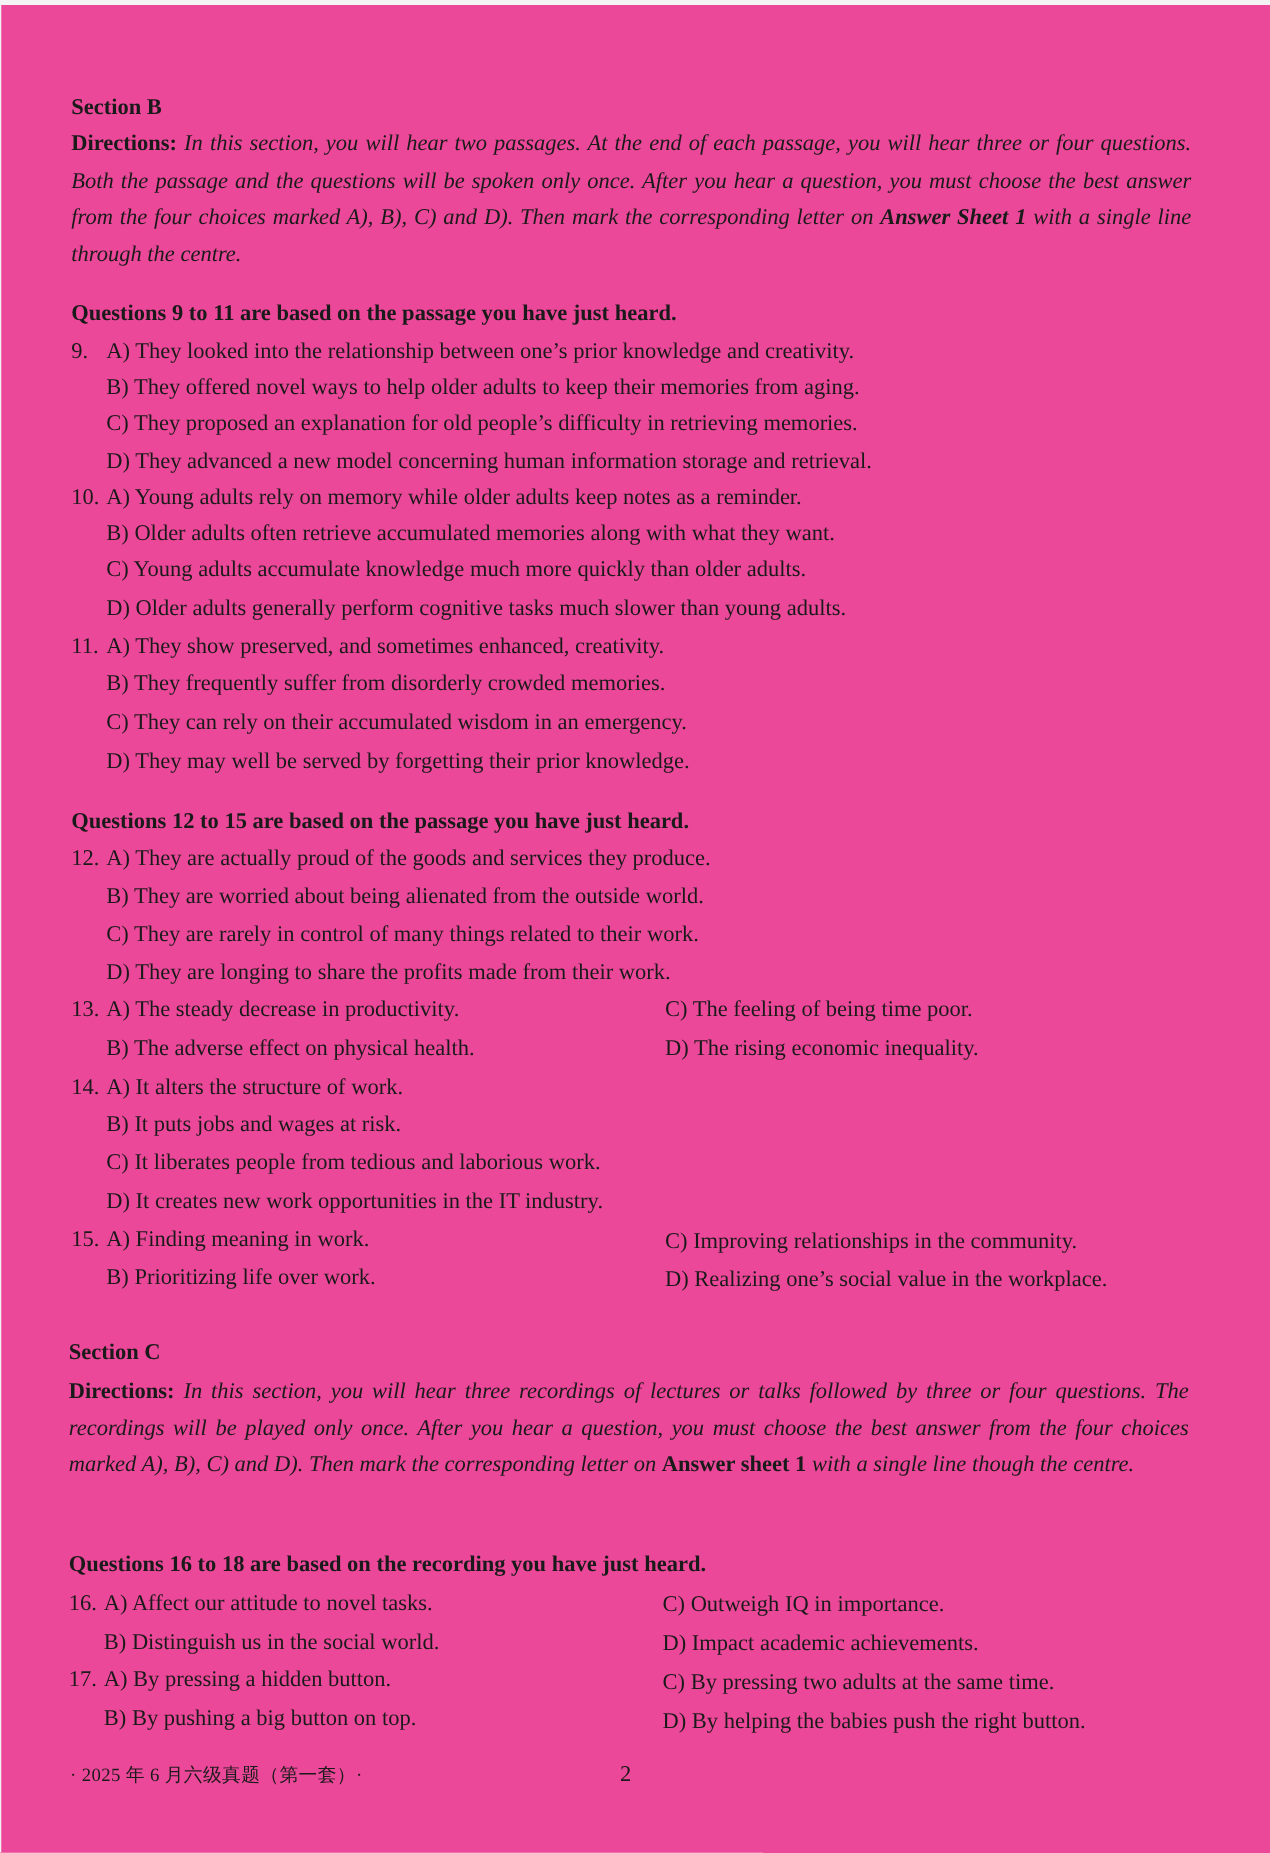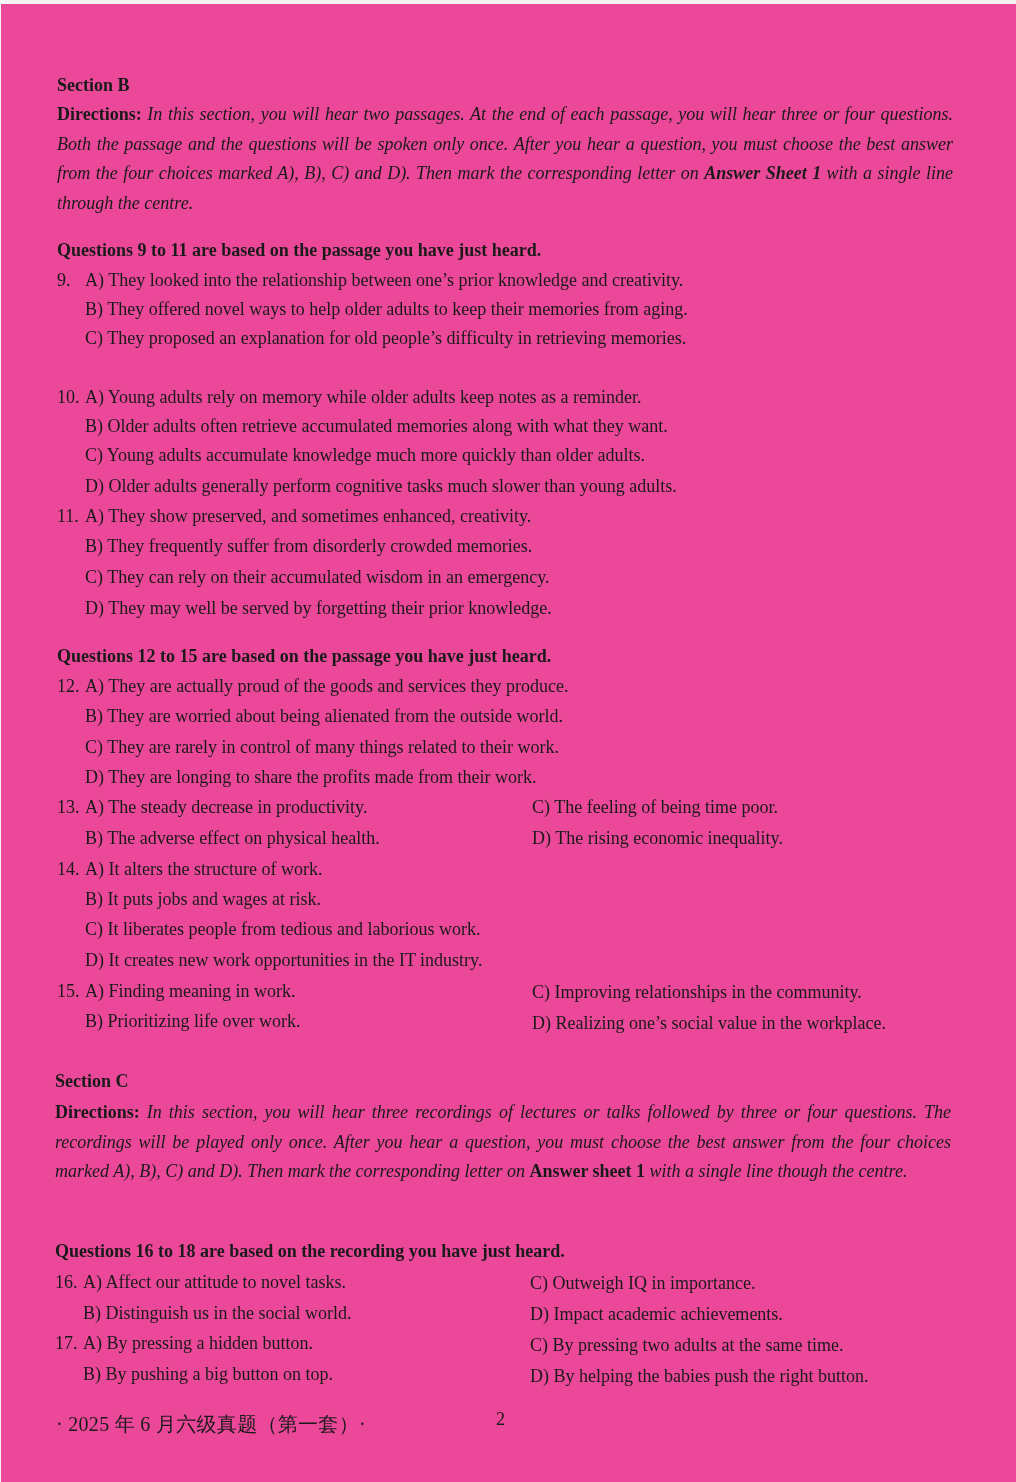--- a/index.html
+++ b/index.html
@@ -19,38 +19,39 @@
   .dir {
     position: absolute; font-size: 18px; line-height: 29.7px;
     text-align: justify; text-align-last: left;
   }
   .dir b { font-weight: bold; font-style: normal; }
   .dir i { font-style: italic; }
   .dir .ansheet { font-weight: bold; font-style: italic; }
   .qhead { font-weight: bold; font-size: 18px; }
   .opt { font-size: 18px; }
   .qnum { display: inline-block; }
-  .footer-left { font-size: 20px; letter-spacing: 0.3px; }
+  .footer-left { font-size: 15px; letter-spacing: 0.3px; }
   .footer-page { font-size: 18px; }
 </style>
 </head>
 <body>
 
 <div class="page">
 
   <div class="abs sec-title" style="left:56px; top:71px;">Section B</div>
 
   <div class="dir" style="left:56px; top:96px; width:896px;"><b>Directions:</b><i> In this section, you will hear two passages. At the end of each passage, you will hear three or four questions. Both the passage and the questions will be spoken only once. After you hear a question, you must choose the best answer from the four choices marked A), B), C) and D). Then mark the corresponding letter on </i><span class="ansheet">Answer Sheet 1</span><i> with a single line through the centre.</i></div>
 
   <div class="abs qhead" style="left:56px; top:236px;">Questions 9 to 11 are based on the passage you have just heard.</div>
 
   <div class="abs opt" style="left:56px; top:266px;"><span class="qnum">9.</span></div>
   <div class="abs opt" style="left:84px; top:266px;">A) They looked into the relationship between one’s prior knowledge and creativity.</div>
   <div class="abs opt" style="left:84px; top:295px;">B) They offered novel ways to help older adults to keep their memories from aging.</div>
   <div class="abs opt" style="left:84px; top:324px;">C) They proposed an explanation for old people’s difficulty in retrieving memories.</div>
+  <div class="abs opt" style="left:84px; top:354px;">D) They advanced a new model concerning human information storage and retrieval.</div>
 
   <div class="abs opt" style="left:56px; top:383px;"><span class="qnum">10.</span></div>
   <div class="abs opt" style="left:84px; top:383px;">A) Young adults rely on memory while older adults keep notes as a reminder.</div>
   <div class="abs opt" style="left:84px; top:412px;">B) Older adults often retrieve accumulated memories along with what they want.</div>
   <div class="abs opt" style="left:84px; top:472px;">D) Older adults generally perform cognitive tasks much slower than young adults.</div>
   <div class="abs opt" style="left:84px; top:441px;">C) Young adults accumulate knowledge much more quickly than older adults.</div>
 
   <div class="abs opt" style="left:56px; top:502px;"><span class="qnum">11.</span></div>
   <div class="abs opt" style="left:84px; top:532px;">B) They frequently suffer from disorderly crowded memories.</div>
   <div class="abs opt" style="left:84px; top:502px;">A) They show preserved, and sometimes enhanced, creativity.</div>

